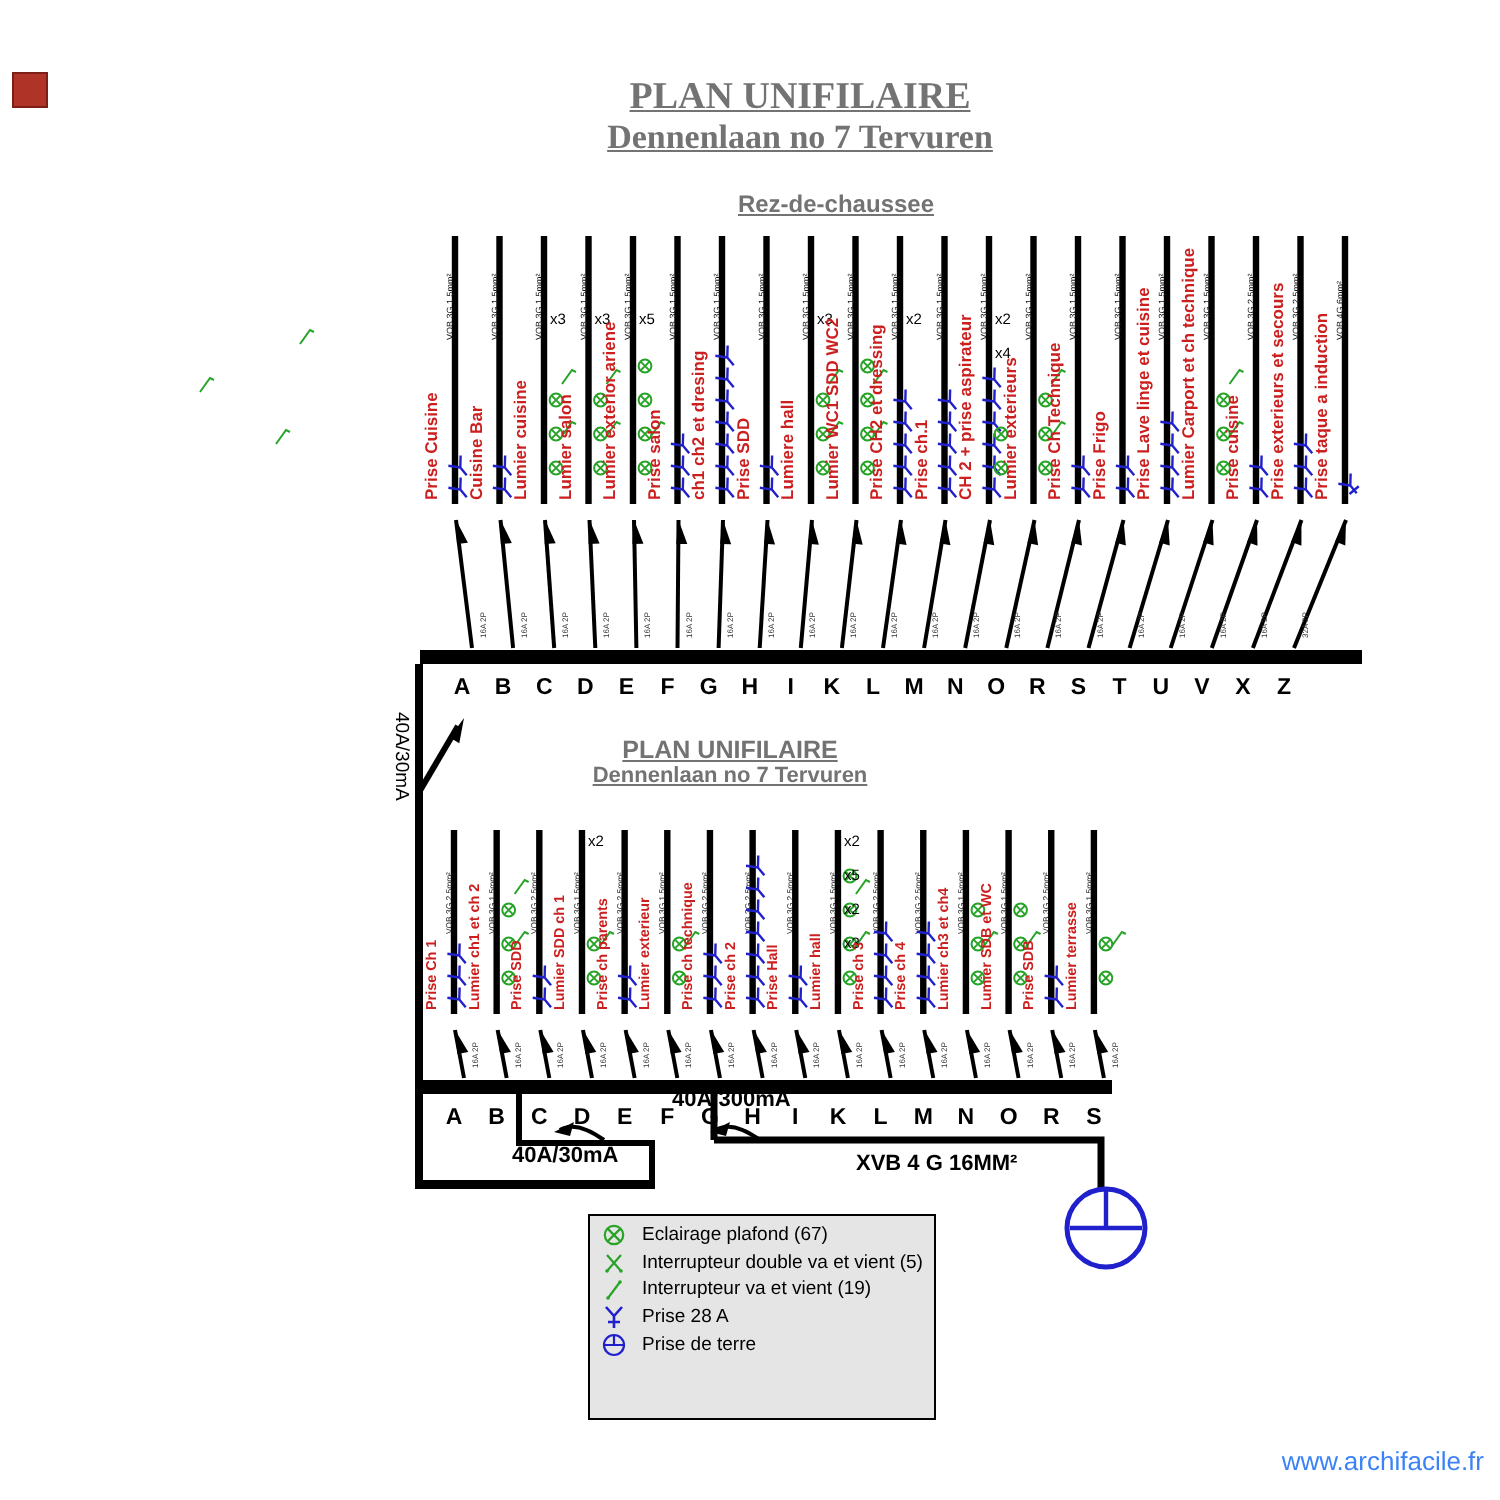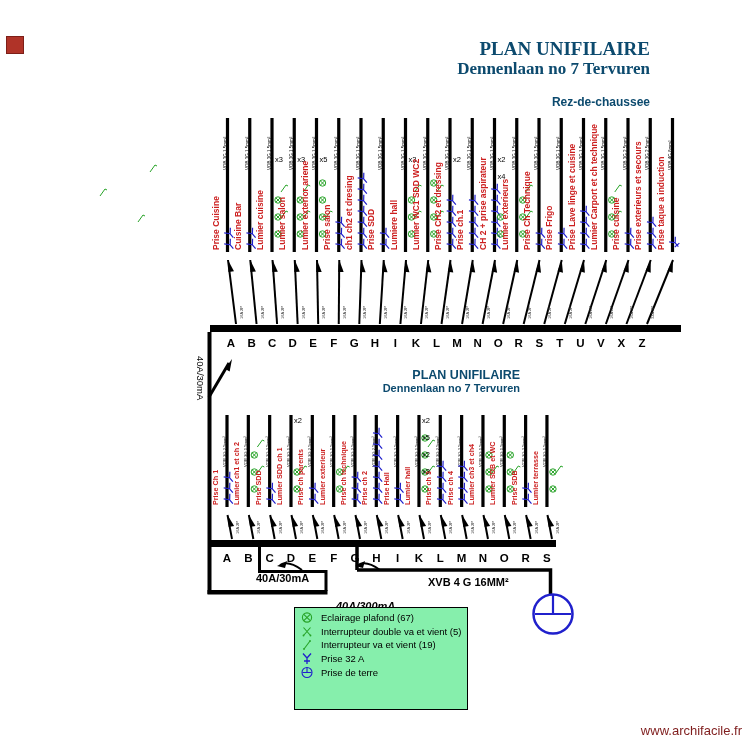--- a/index.html
+++ b/index.html
@@ -1,44 +1,44 @@
 <!DOCTYPE html>
 <html><head>
 <meta charset="utf-8">
 <style>
   html,body{margin:0;padding:0;background:#fff;}
   #stage{position:relative;width:750px;height:750px;background:#ffffff;overflow:hidden;
          font-family:"Liberation Sans",sans-serif;}
   .abs{position:absolute;}
-  .hdr{position:absolute;text-align:right;white-space:nowrap;color:#0c4a6e;}
+  .hdr{position:absolute;text-align:center;white-space:nowrap;color:#737373;text-decoration:underline;}
   .serif{font-family:"Liberation Serif",serif;font-weight:bold;}
   .sans{font-family:"Liberation Sans",sans-serif;font-weight:bold;}
   .feedlab{position:absolute;font-weight:bold;font-size:11px;color:#000;white-space:nowrap;}
   .vrot{position:absolute;transform:rotate(90deg);transform-origin:0 0;white-space:nowrap;
         font-size:9.5px;color:#000;}
   #legend{position:absolute;left:294px;top:607px;width:174px;height:103px;
-          border:1.2px solid #000;background:#86efac;padding:3px 0 0 5px;box-sizing:border-box;}
+          border:1.2px solid #000;background:#e5e5e5;padding:3px 0 0 5px;box-sizing:border-box;}
   .lrow{display:flex;align-items:center;height:13.6px;}
   .lrow svg{flex:0 0 16px;}
   .ltext{font-size:9.5px;color:#000;margin-left:5px;white-space:nowrap;}
   #logo{position:absolute;left:6px;top:36px;width:16px;height:16px;background:#b03328;
         border:1px solid #7d1f18;}
-  #website{position:absolute;right:8px;top:723px;font-size:13px;color:#7f1d1d;}
+  #website{position:absolute;right:8px;top:723px;font-size:13px;color:#3b82f6;}
   svg text{font-family:"Liberation Sans",sans-serif;}
 </style>
 </head>
 <body>
 
 <div id="stage">
 
   <div id="logo"></div>
 
   <div class="hdr serif" style="left:150px;top:38px;width:500px;font-size:19px;">PLAN UNIFILAIRE</div>
   <div class="hdr serif" style="left:150px;top:59px;width:500px;font-size:17px;">Dennenlaan no 7 Tervuren</div>
-  <div class="hdr sans" style="left:150px;top:95px;width:500px;font-size:12px;">Rez-de-chaussee</div>
+  <div class="hdr sans" style="left:168px;top:95px;width:500px;font-size:12px;">Rez-de-chaussee</div>
 
   <div class="hdr sans" style="left:210px;top:368px;width:310px;font-size:12.5px;">PLAN UNIFILAIRE</div>
   <div class="hdr sans" style="left:210px;top:382px;width:310px;font-size:11px;">Dennenlaan no 7 Tervuren</div>
 
   <svg id="draw" class="abs" style="left:0;top:0;" width="750" height="750">
       <g>
         <rect x="210" y="325" width="471" height="7" fill="#000"></rect>
         <g>
           <rect x="225.9" y="118" width="3.2" height="134" fill="#000"></rect>
           <text transform="translate(226.5,170) rotate(-90)" font-size="4.5" fill="#111" font-weight="normal">VOB 3G 1.5mm²</text>
@@ -591,21 +591,21 @@
       </g>
       <g>
         <path d="M150,172 L155,165 L157,166" stroke="#27a327" fill="none" stroke-width="1"></path>
         <path d="M100,196 L105,189 L107,190" stroke="#27a327" fill="none" stroke-width="1"></path>
         <path d="M138,222 L143,215 L145,216" stroke="#27a327" fill="none" stroke-width="1"></path>
       </g>
     </svg>
 
   <div class="vrot" style="left:206px;top:356px;">40A/30mA</div>
   <div class="feedlab" style="left:256px;top:572px;">40A/30mA</div>
-  <div class="feedlab" style="left:336px;top:600px;font-style:italic;">40A/300mA</div>
+  <div class="feedlab" style="left:336px;top:544px;">40A/300mA</div>
   <div class="feedlab" style="left:428px;top:576px;">XVB 4 G 16MM²</div>
 
   <div id="legend">
     <div class="lrow">
       <svg width="14" height="13">
         <circle cx="7" cy="6.5" r="4.6" fill="none" stroke="#27a327" stroke-width="1.1"></circle>
         <path d="M3.8,3.3 L10.2,9.7 M10.2,3.3 L3.8,9.7" stroke="#27a327" stroke-width="1.1"></path>
       </svg>
       <span class="ltext">Eclairage plafond (67)</span>
     </div>
@@ -622,21 +622,21 @@
         <path d="M4,11 L10,3" fill="none" stroke="#27a327" stroke-width="1.1"></path>
         <circle cx="4" cy="11" r="0.9" fill="#27a327"></circle>
           <circle cx="10" cy="3" r="0.9" fill="#27a327"></circle>
       </svg>
       <span class="ltext">Interrupteur va et vient (19)</span>
     </div>
     <div class="lrow">
       <svg width="14" height="13">
         <path d="M7,12 L7,6 M7,6 L3,1.5 M7,6 L11,1.5 M4,9 L10,9" fill="none" stroke="#2020cc" stroke-width="1.3"></path>
       </svg>
-      <span class="ltext">Prise 32 A</span>
+      <span class="ltext">Prise 28 A</span>
     </div>
     <div class="lrow">
       <svg width="14" height="13">
         <circle cx="7" cy="6.5" r="5" fill="none" stroke="#2020cc" stroke-width="1.1"></circle>
         <path d="M7,1.5 L7,6.5 M2.5,6.5 L11.5,6.5" stroke="#2020cc" stroke-width="1.1"></path>
       </svg>
       <span class="ltext">Prise de terre</span>
     </div>
   </div>
 

